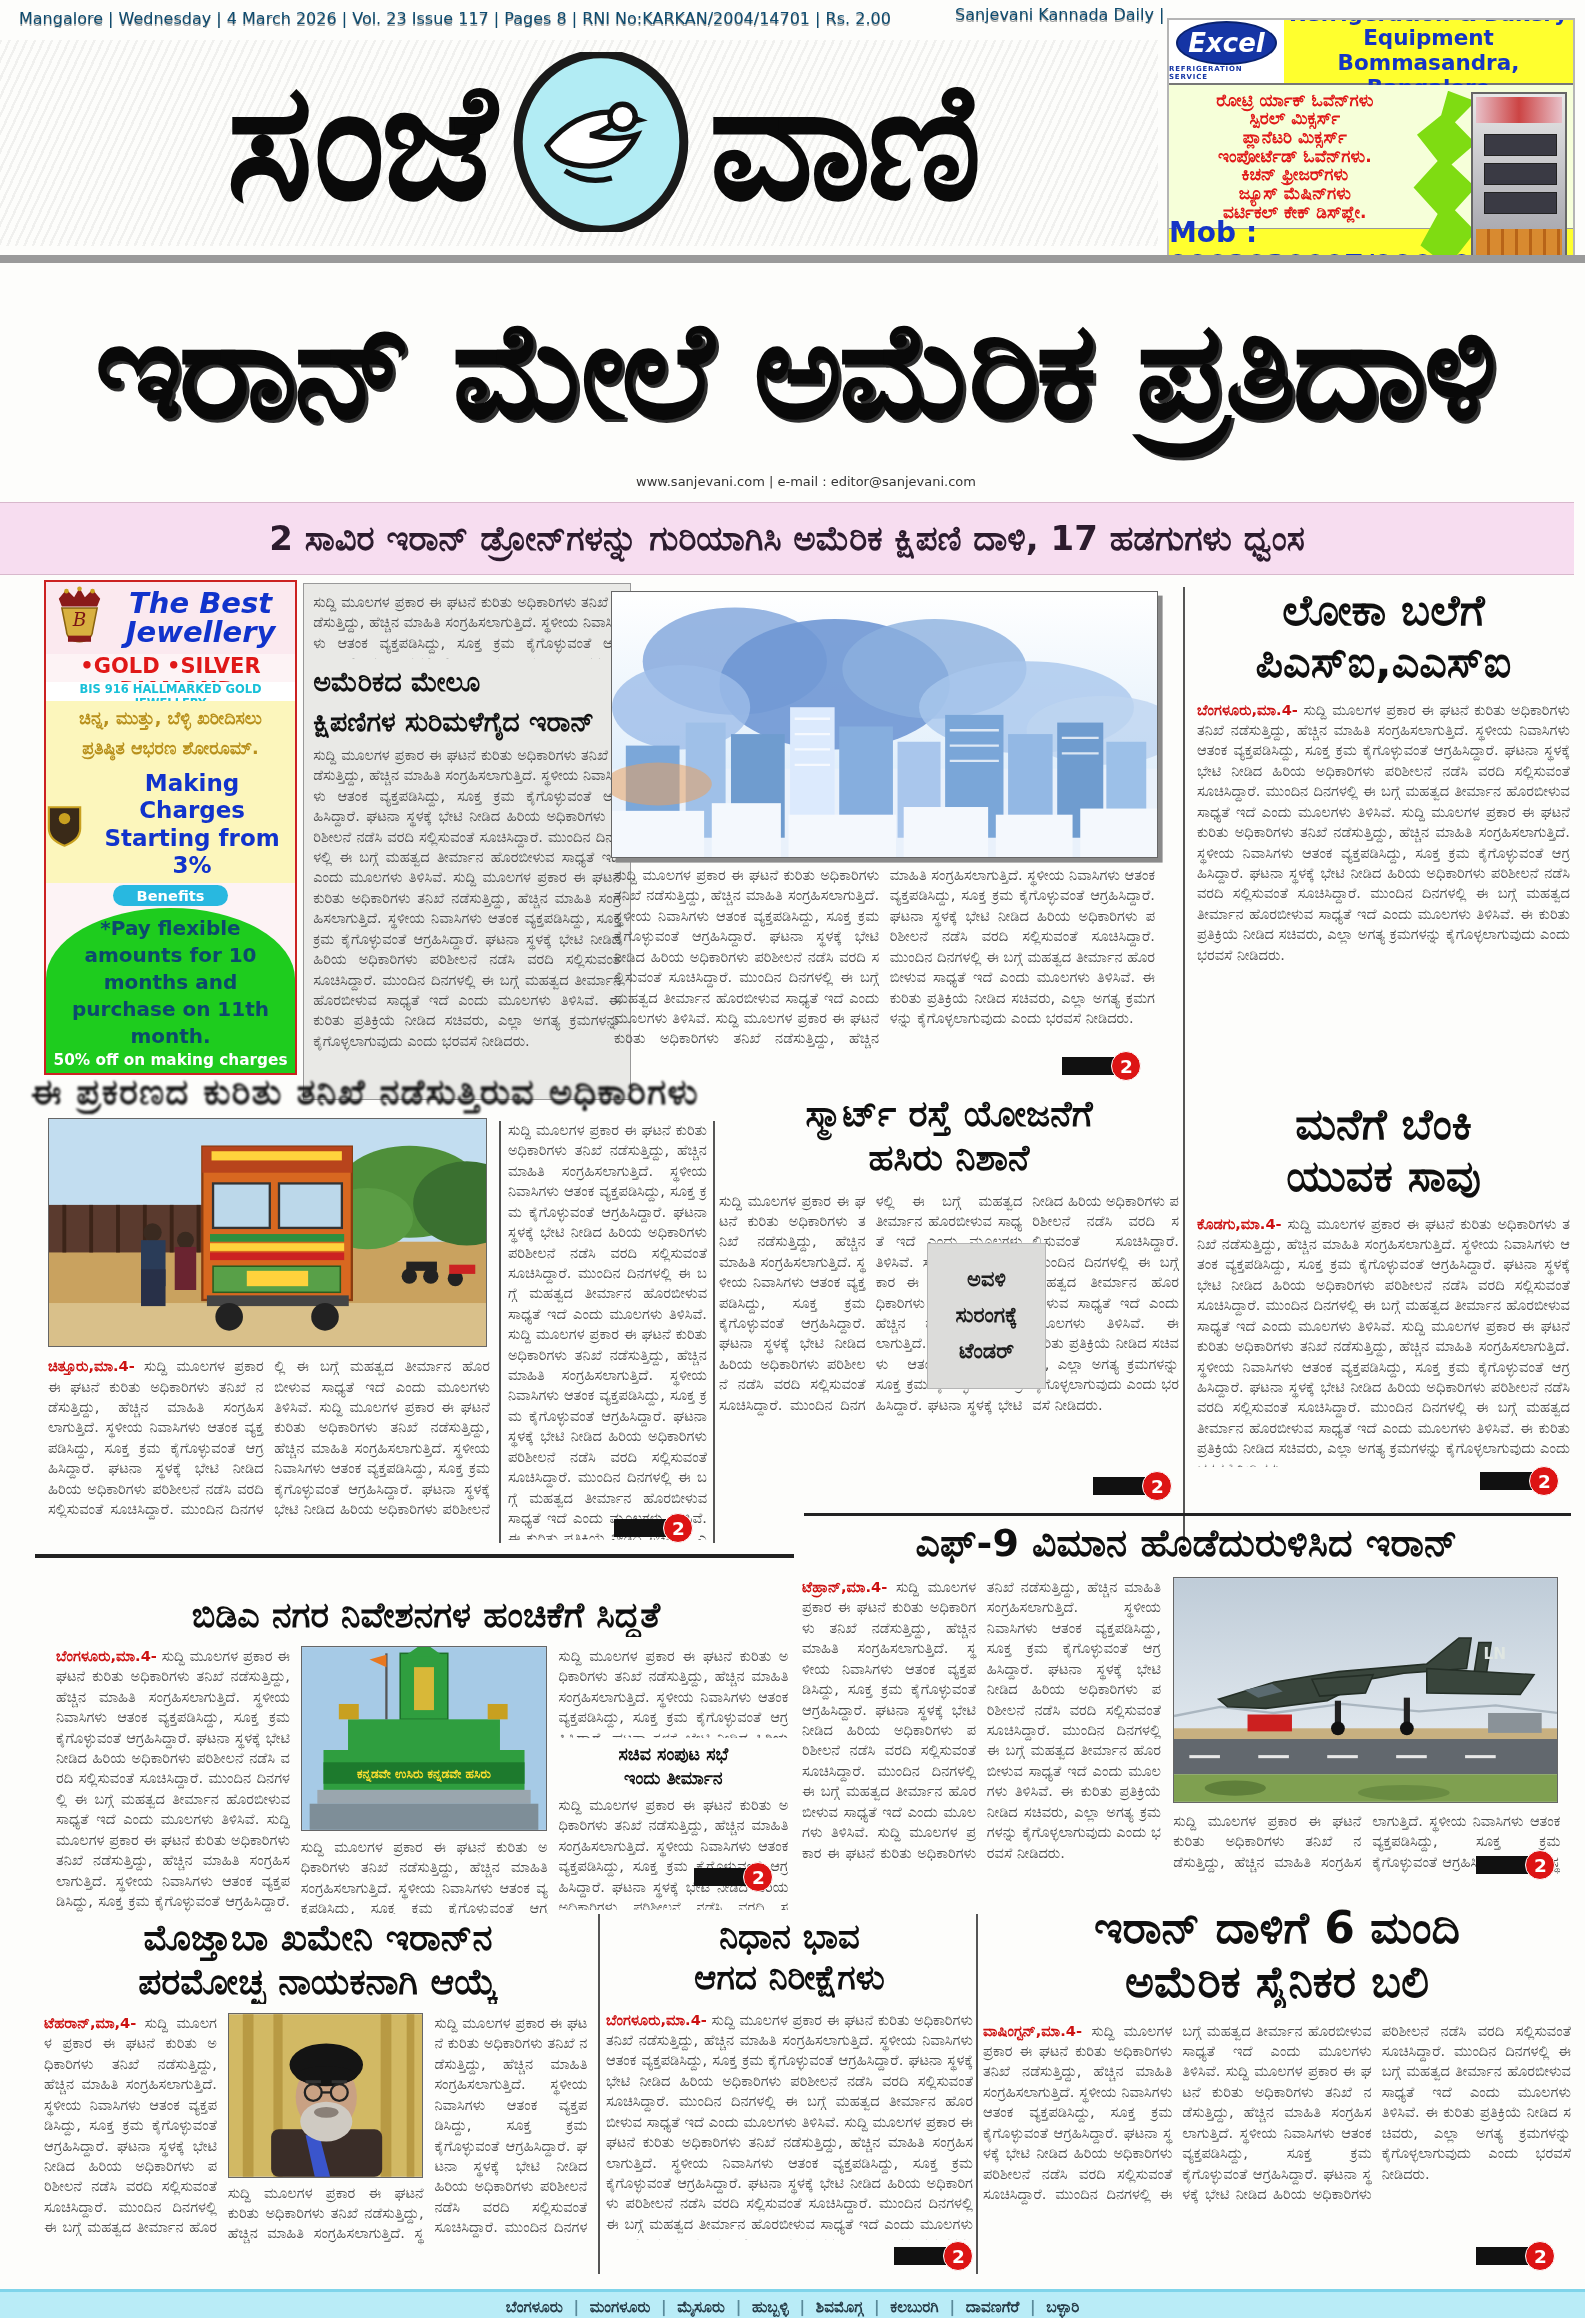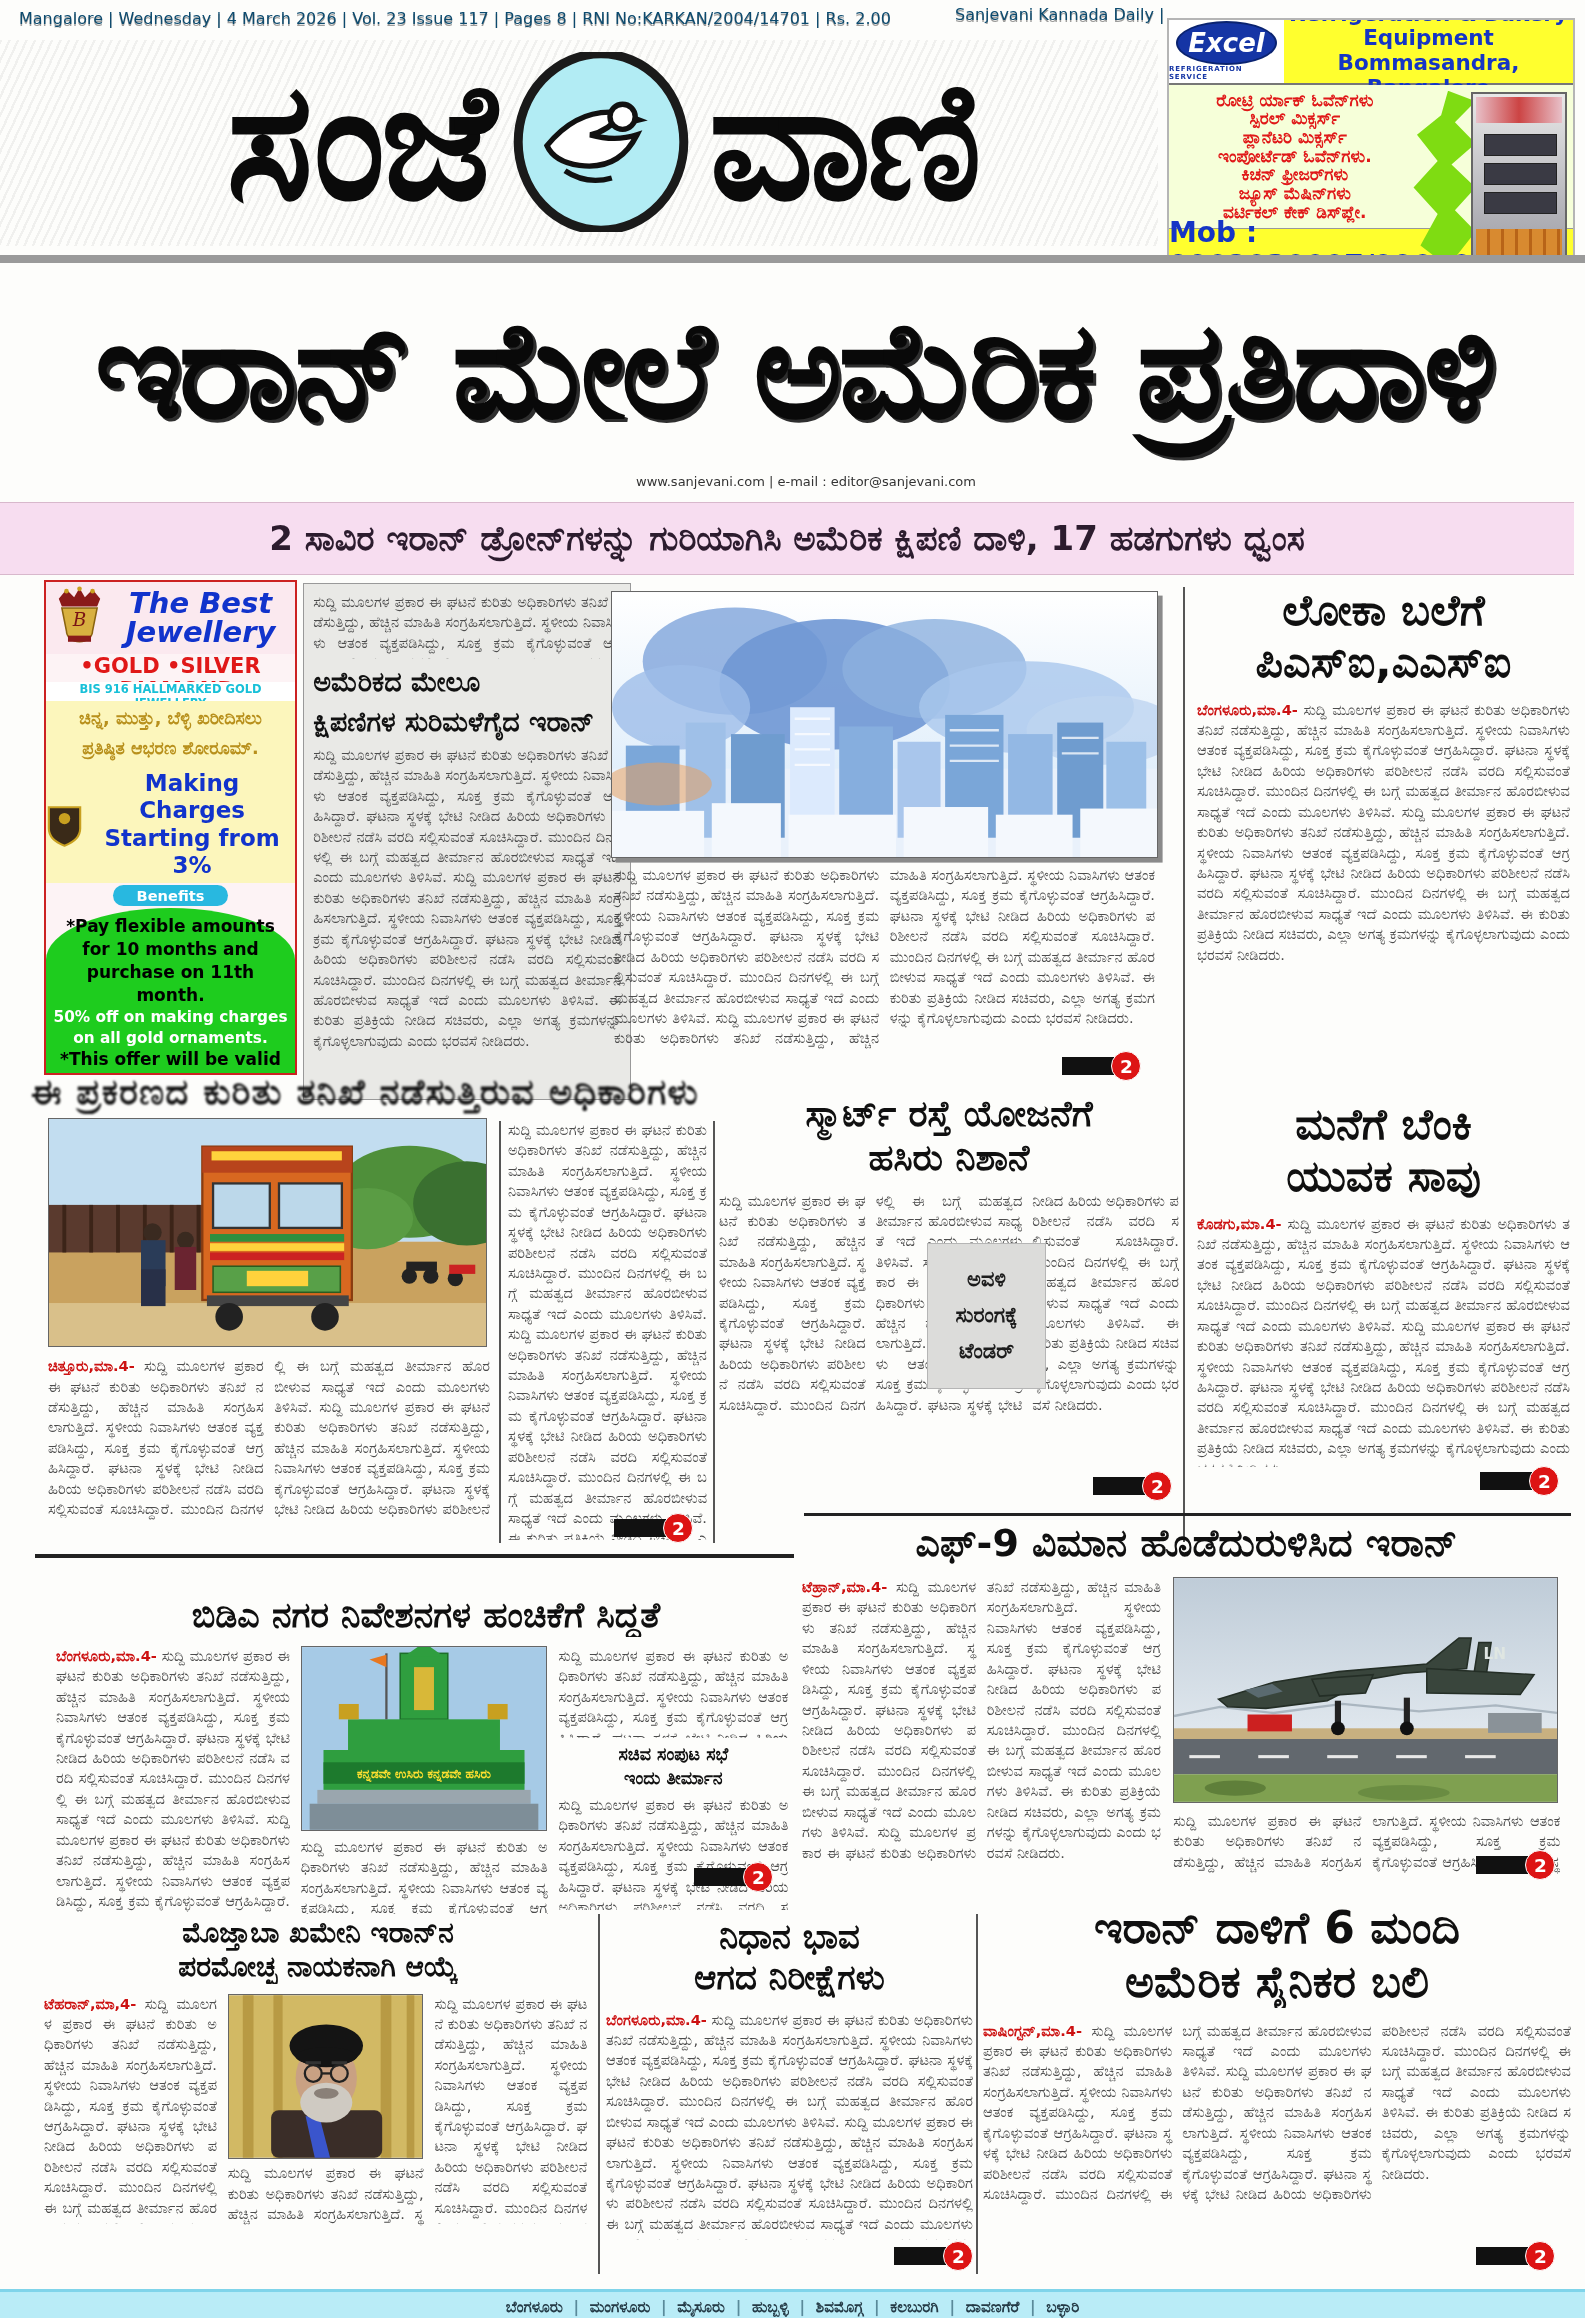--- a/index.html
+++ b/index.html
@@ -45,21 +45,21 @@
   .jw-title{flex:1;text-align:center;color:#1133cc;font-weight:900;font-style:italic;font-size:29px;line-height:1.02;}
   .jw-gsd{color:#e01818;font-weight:900;font-size:21px;text-align:center;height:28px;}
   .jw-bis{color:#18c0d8;font-weight:800;font-size:11.5px;text-align:center;height:18.4px;background:#fff;}
   .jw-strip{height:66px;background:#fcf6bc;position:relative;overflow:hidden;}
   .jw-kn{background:#fcf6bc;color:#b8901c;font-weight:800;font-size:17.6px;text-align:center;line-height:1.7;padding:3.1px 0;}
   .jw-mk{background:#fcf6bc;display:flex;align-items:center;justify-content:center;gap:6.1px;padding:3.1px 0;}
   .jw-mk-text{color:#1133cc;font-weight:900;font-size:23px;text-align:center;line-height:1.2;}
   .jw-pill{background:#28b8e0;color:#fff;font-weight:800;font-size:14.6px;border-radius:10.7px;width:115px;margin:1.5px auto;
            text-align:center;height:21.5px;line-height:21.5px;}
   .jw-green{flex:1;background:#1ecc1e;border-radius:50% 50% 0 0/22% 22% 0 0;text-align:center;padding:7.7px 4.6px 3.1px;line-height:1.35;}
-  .jw-g1{color:#000000;font-weight:800;font-size:17px;}
+  .jw-g1{color:#0c4a6e;font-weight:800;font-size:20px;}
   .jw-g2{color:#ffffff;font-weight:800;font-size:15.3px;}
   
   .fill-text{font-size:14.6px;line-height:1.4;color:#4c4c4c;text-align:justify;filter:blur(0.3px);overflow:hidden;word-break:break-all;}
   .dateline{color:#cc1111;font-weight:800;filter:none;}
   .h-art{font-weight:900;color:#101010;text-align:center;line-height:1.22;margin:0;overflow:hidden;}
   .leadbox{background:#e9e9e6;border:0.8px solid #999;padding:7.7px 9.2px;overflow:hidden;}
   .leadsub{font-size:27px;font-weight:900;color:#111;margin:7.7px 0 3.1px;line-height:1.2;}
   .photo{border:1.5px solid #666;box-shadow:4.6px 4.6px 0 #8a8a8a;background:#dde;overflow:hidden;}
   .garble{font-size:35px;font-weight:900;color:#141414;filter:blur(1.2px);white-space:nowrap;overflow:hidden;letter-spacing:1.5px;}
   .vline{background:#555;}
@@ -436,21 +436,21 @@
         </div>
         <div class="cols2 fill-text" style="height:66px;margin-top:7.7px;">ಸುದ್ದಿ ಮೂಲಗಳ ಪ್ರಕಾರ ಈ ಘಟನೆ ಕುರಿತು ಅಧಿಕಾರಿಗಳು ತನಿಖೆ ನಡೆಸುತ್ತಿದ್ದು, ಹೆಚ್ಚಿನ ಮಾಹಿತಿ ಸಂಗ್ರಹಿಸಲಾಗುತ್ತಿದೆ. ಸ್ಥಳೀಯ ನಿವಾಸಿಗಳು ಆತಂಕ ವ್ಯಕ್ತಪಡಿಸಿದ್ದು, ಸೂಕ್ತ ಕ್ರಮ ಕೈಗೊಳ್ಳುವಂತೆ ಆಗ್ರಹಿಸಿದ್ದಾರೆ. ಘಟನಾ ಸ್ಥಳಕ್ಕೆ ಭೇಟಿ ನೀಡಿದ ಹಿರಿಯ ಅಧಿಕಾರಿಗಳು ಪರಿಶೀಲನೆ ನಡೆಸಿ ವರದಿ ಸಲ್ಲಿಸುವಂತೆ ಸೂಚಿಸಿದ್ದಾರೆ. ಮುಂದಿನ ದಿನಗಳಲ್ಲಿ ಈ ಬಗ್ಗೆ ಮಹತ್ವದ ತೀರ್ಮಾನ ಹೊರಬೀಳುವ ಸಾಧ್ಯತೆ ಇದೆ ಎಂದು ಮೂಲಗಳು ತಿಳಿಸಿವೆ. ಸುದ್ದಿ ಮೂಲಗಳ ಪ್ರಕಾರ ಈ ಘಟನೆ ಕುರಿತು ಅಧಿಕಾರಿಗಳು ತನಿಖೆ ನಡೆಸುತ್ತಿದ್ದು, ಹೆಚ್ಚಿನ ಮಾಹಿತಿ ಸಂಗ್ರಹಿಸಲಾಗುತ್ತಿದೆ. ಸ್ಥಳೀಯ ನಿವಾಸಿಗಳು ಆತಂಕ ವ್ಯಕ್ತಪಡಿಸಿದ್ದು, ಸೂಕ್ತ ಕ್ರಮ ಕೈಗೊಳ್ಳುವಂತೆ ಆಗ್ರಹಿಸಿದ್ದಾರೆ. ಘಟನಾ ಸ್ಥಳಕ್ಕೆ ಭೇಟಿ ನೀಡಿದ ಹಿರಿಯ ಅಧಿಕಾರಿಗಳು ಪರಿಶೀಲನೆ ನಡೆಸಿ ವರದಿ ಸಲ್ಲಿಸುವಂತೆ ಸೂಚಿಸಿದ್ದಾರೆ. ಮುಂದಿನ ದಿನಗಳಲ್ಲಿ ಈ ಬಗ್ಗೆ ಮಹತ್ವದ ತೀರ್ಮಾನ ಹೊರಬೀಳುವ ಸಾಧ್ಯತೆ ಇದೆ ಎಂದು ಮೂಲಗಳು ತಿಳಿಸಿವೆ. ಈ ಕುರಿತು ಪ್ರತಿಕ್ರಿಯೆ ನೀಡಿದ ಸಚಿವರು, ಎಲ್ಲಾ ಅಗತ್ಯ ಕ್ರಮಗಳನ್ನು ಕೈಗೊಳ್ಳಲಾಗುವುದು ಎಂದು ಭರವಸೆ ನೀಡಿದರು.</div>
       </div>
     </div>
   </div>
 
   <div class="abs vline" style="left:598px;top:1914px;width:1.5px;height:360px;"></div>
   <div class="abs vline" style="left:976px;top:1914px;width:1.5px;height:360px;"></div>
 
   <div class="abs" style="left:44px;top:1916px;width:548px;height:360px;overflow:hidden;">
-    <h2 class="h-art" style="font-size:28px;">
+    <h2 class="h-art" style="font-size:36px;">
       <span style="display:block;">ಮೊಜ್ತಾಬಾ ಖಮೇನಿ ಇರಾನ್‌ನ</span>
       <span style="display:block;">ಪರಮೋಚ್ಛ ನಾಯಕನಾಗಿ ಆಯ್ಕೆ</span>
     </h2>
     <div style="display:flex;gap:10.7px;margin-top:9.2px;">
       <p class="fill-text" style="width:173px;margin:0;height:230px;">
         <span class="dateline">ಟೆಹರಾನ್,ಮಾ,4-</span>
         <span>ಸುದ್ದಿ ಮೂಲಗಳ ಪ್ರಕಾರ ಈ ಘಟನೆ ಕುರಿತು ಅಧಿಕಾರಿಗಳು ತನಿಖೆ ನಡೆಸುತ್ತಿದ್ದು, ಹೆಚ್ಚಿನ ಮಾಹಿತಿ ಸಂಗ್ರಹಿಸಲಾಗುತ್ತಿದೆ. ಸ್ಥಳೀಯ ನಿವಾಸಿಗಳು ಆತಂಕ ವ್ಯಕ್ತಪಡಿಸಿದ್ದು, ಸೂಕ್ತ ಕ್ರಮ ಕೈಗೊಳ್ಳುವಂತೆ ಆಗ್ರಹಿಸಿದ್ದಾರೆ. ಘಟನಾ ಸ್ಥಳಕ್ಕೆ ಭೇಟಿ ನೀಡಿದ ಹಿರಿಯ ಅಧಿಕಾರಿಗಳು ಪರಿಶೀಲನೆ ನಡೆಸಿ ವರದಿ ಸಲ್ಲಿಸುವಂತೆ ಸೂಚಿಸಿದ್ದಾರೆ. ಮುಂದಿನ ದಿನಗಳಲ್ಲಿ ಈ ಬಗ್ಗೆ ಮಹತ್ವದ ತೀರ್ಮಾನ ಹೊರಬೀಳುವ ಸಾಧ್ಯತೆ ಇದೆ ಎಂದು ಮೂಲಗಳು ತಿಳಿಸಿವೆ. ಸುದ್ದಿ ಮೂಲಗಳ ಪ್ರಕಾರ ಈ ಘಟನೆ ಕುರಿತು ಅಧಿಕಾರಿಗಳು ತನಿಖೆ ನಡೆಸುತ್ತಿದ್ದು, ಹೆಚ್ಚಿನ ಮಾಹಿತಿ ಸಂಗ್ರಹಿಸಲಾಗುತ್ತಿದೆ. ಸ್ಥಳೀಯ ನಿವಾಸಿಗಳು ಆತಂಕ ವ್ಯಕ್ತಪಡಿಸಿದ್ದು, ಸೂಕ್ತ ಕ್ರಮ ಕೈಗೊಳ್ಳುವಂತೆ ಆಗ್ರಹಿಸಿದ್ದಾರೆ. ಘಟನಾ ಸ್ಥಳಕ್ಕೆ ಭೇಟಿ ನೀಡಿದ ಹಿರಿಯ ಅಧಿಕಾರಿಗಳು ಪರಿಶೀಲನೆ ನಡೆಸಿ ವರದಿ ಸಲ್ಲಿಸುವಂತೆ ಸೂಚಿಸಿದ್ದಾರೆ. ಮುಂದಿನ ದಿನಗಳಲ್ಲಿ ಈ ಬಗ್ಗೆ ಮಹತ್ವದ ತೀರ್ಮಾನ ಹೊರಬೀಳುವ ಸಾಧ್ಯತೆ ಇದೆ ಎಂದು ಮೂಲಗಳು ತಿಳಿಸಿವೆ. ಈ ಕುರಿತು ಪ್ರತಿಕ್ರಿಯೆ ನೀಡಿದ ಸಚಿವರು, ಎಲ್ಲಾ ಅಗತ್ಯ ಕ್ರಮಗಳನ್ನು ಕೈಗೊಳ್ಳಲಾಗುವುದು ಎಂದು ಭರವಸೆ ನೀಡಿದರು.</span>
       </p>
       <div style="width:196px;">
         <div class="photo" style="width:193px;height:163px;box-shadow:none;">

